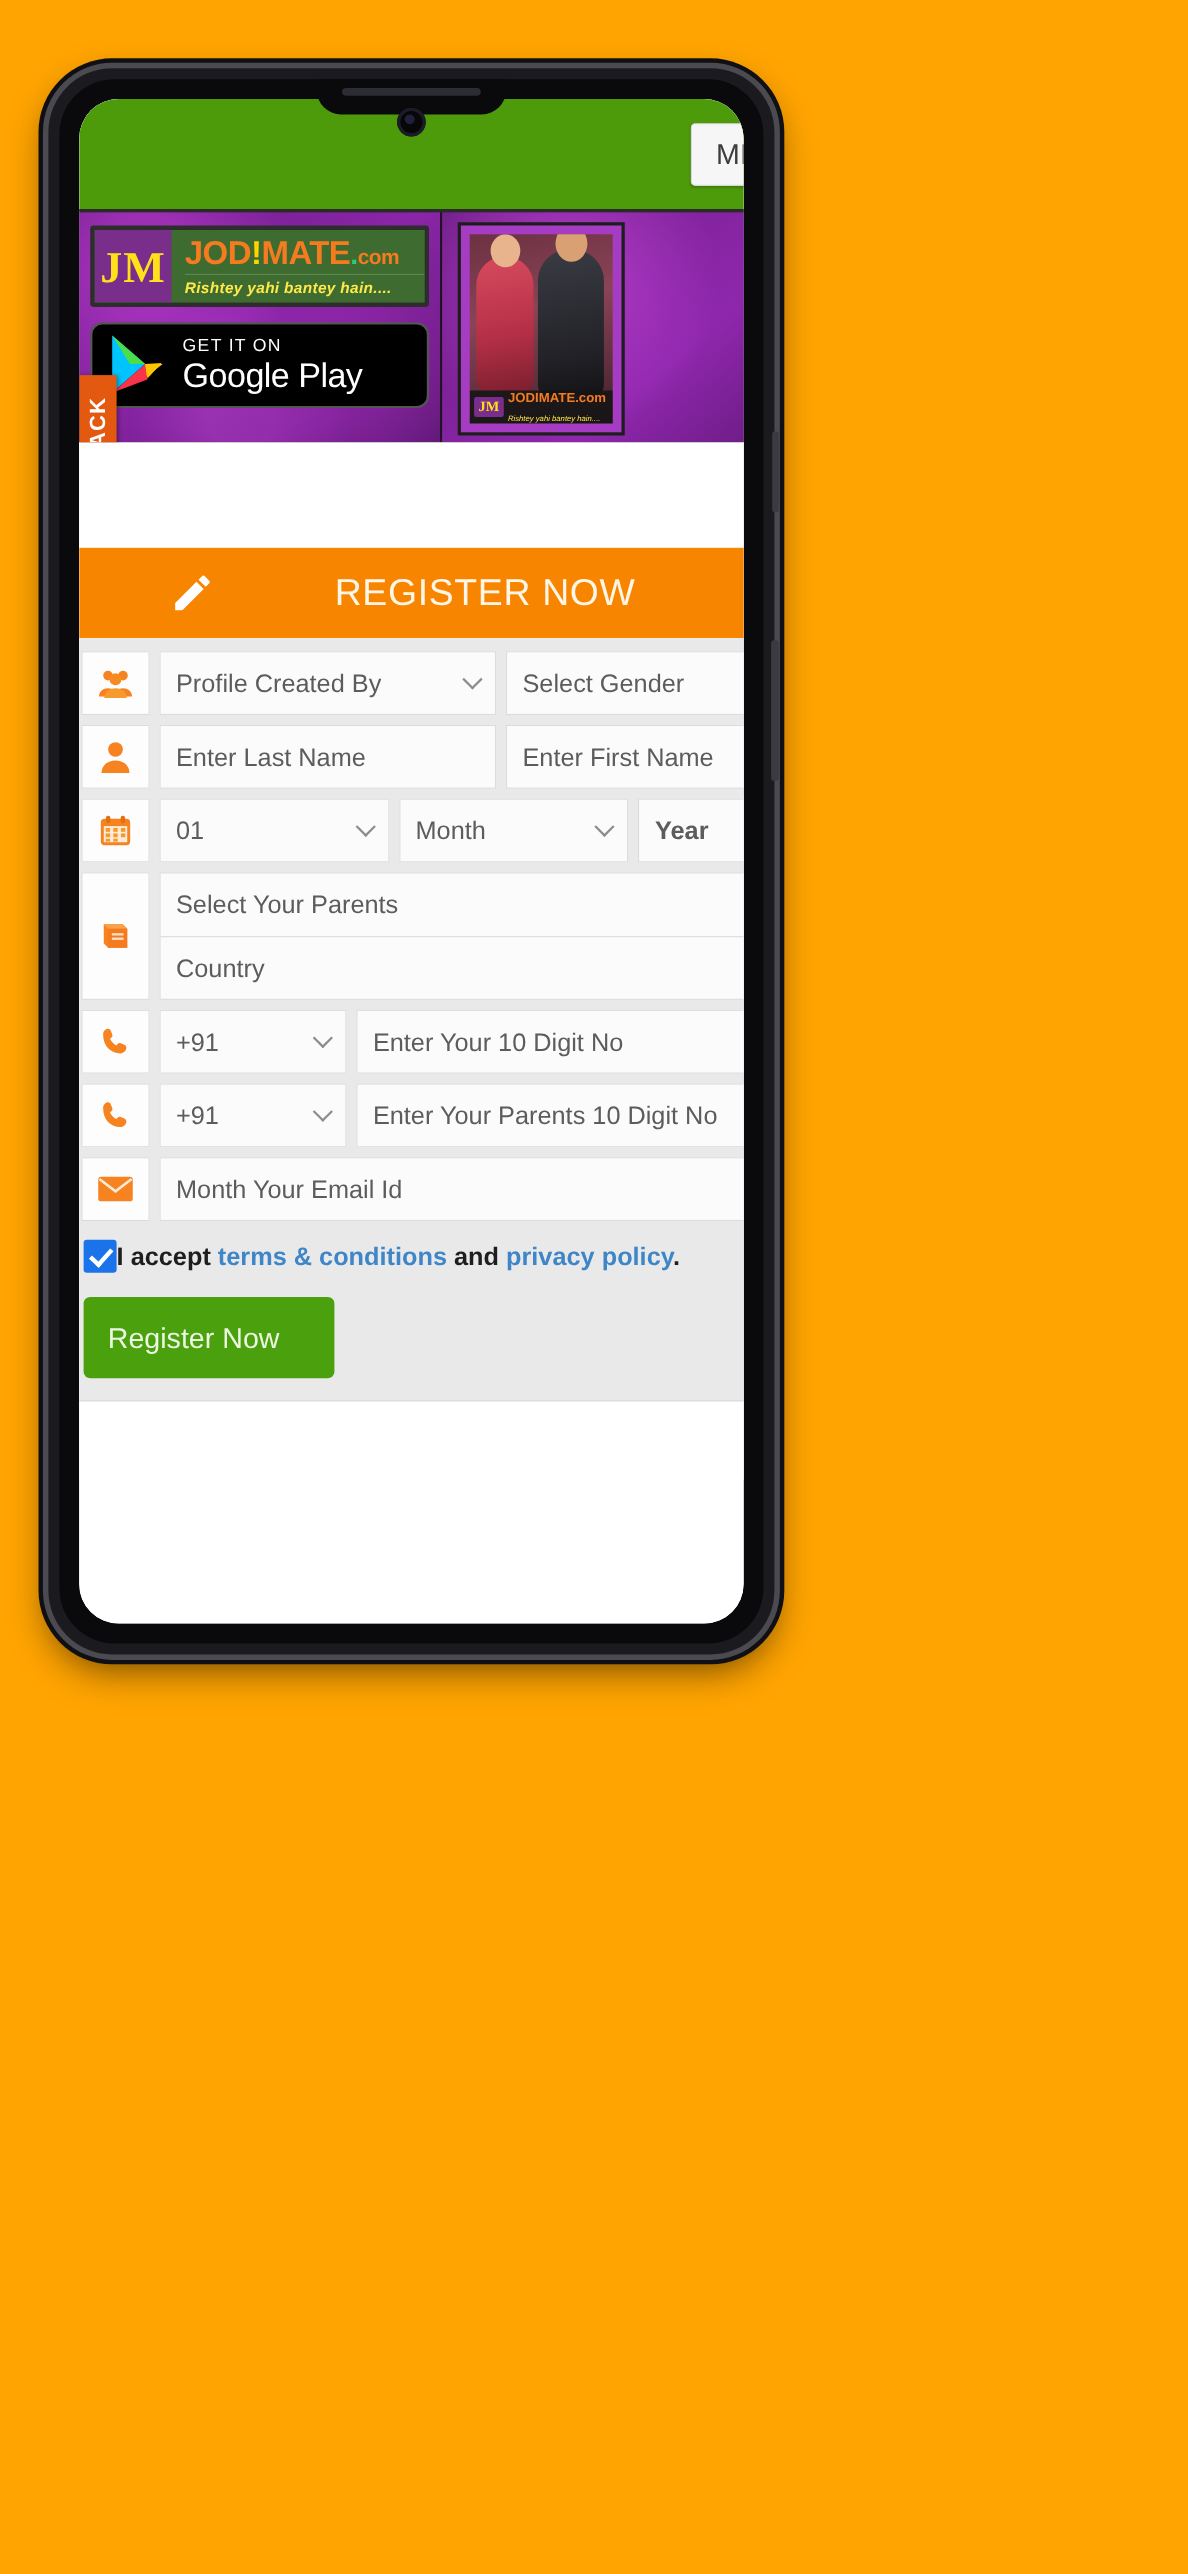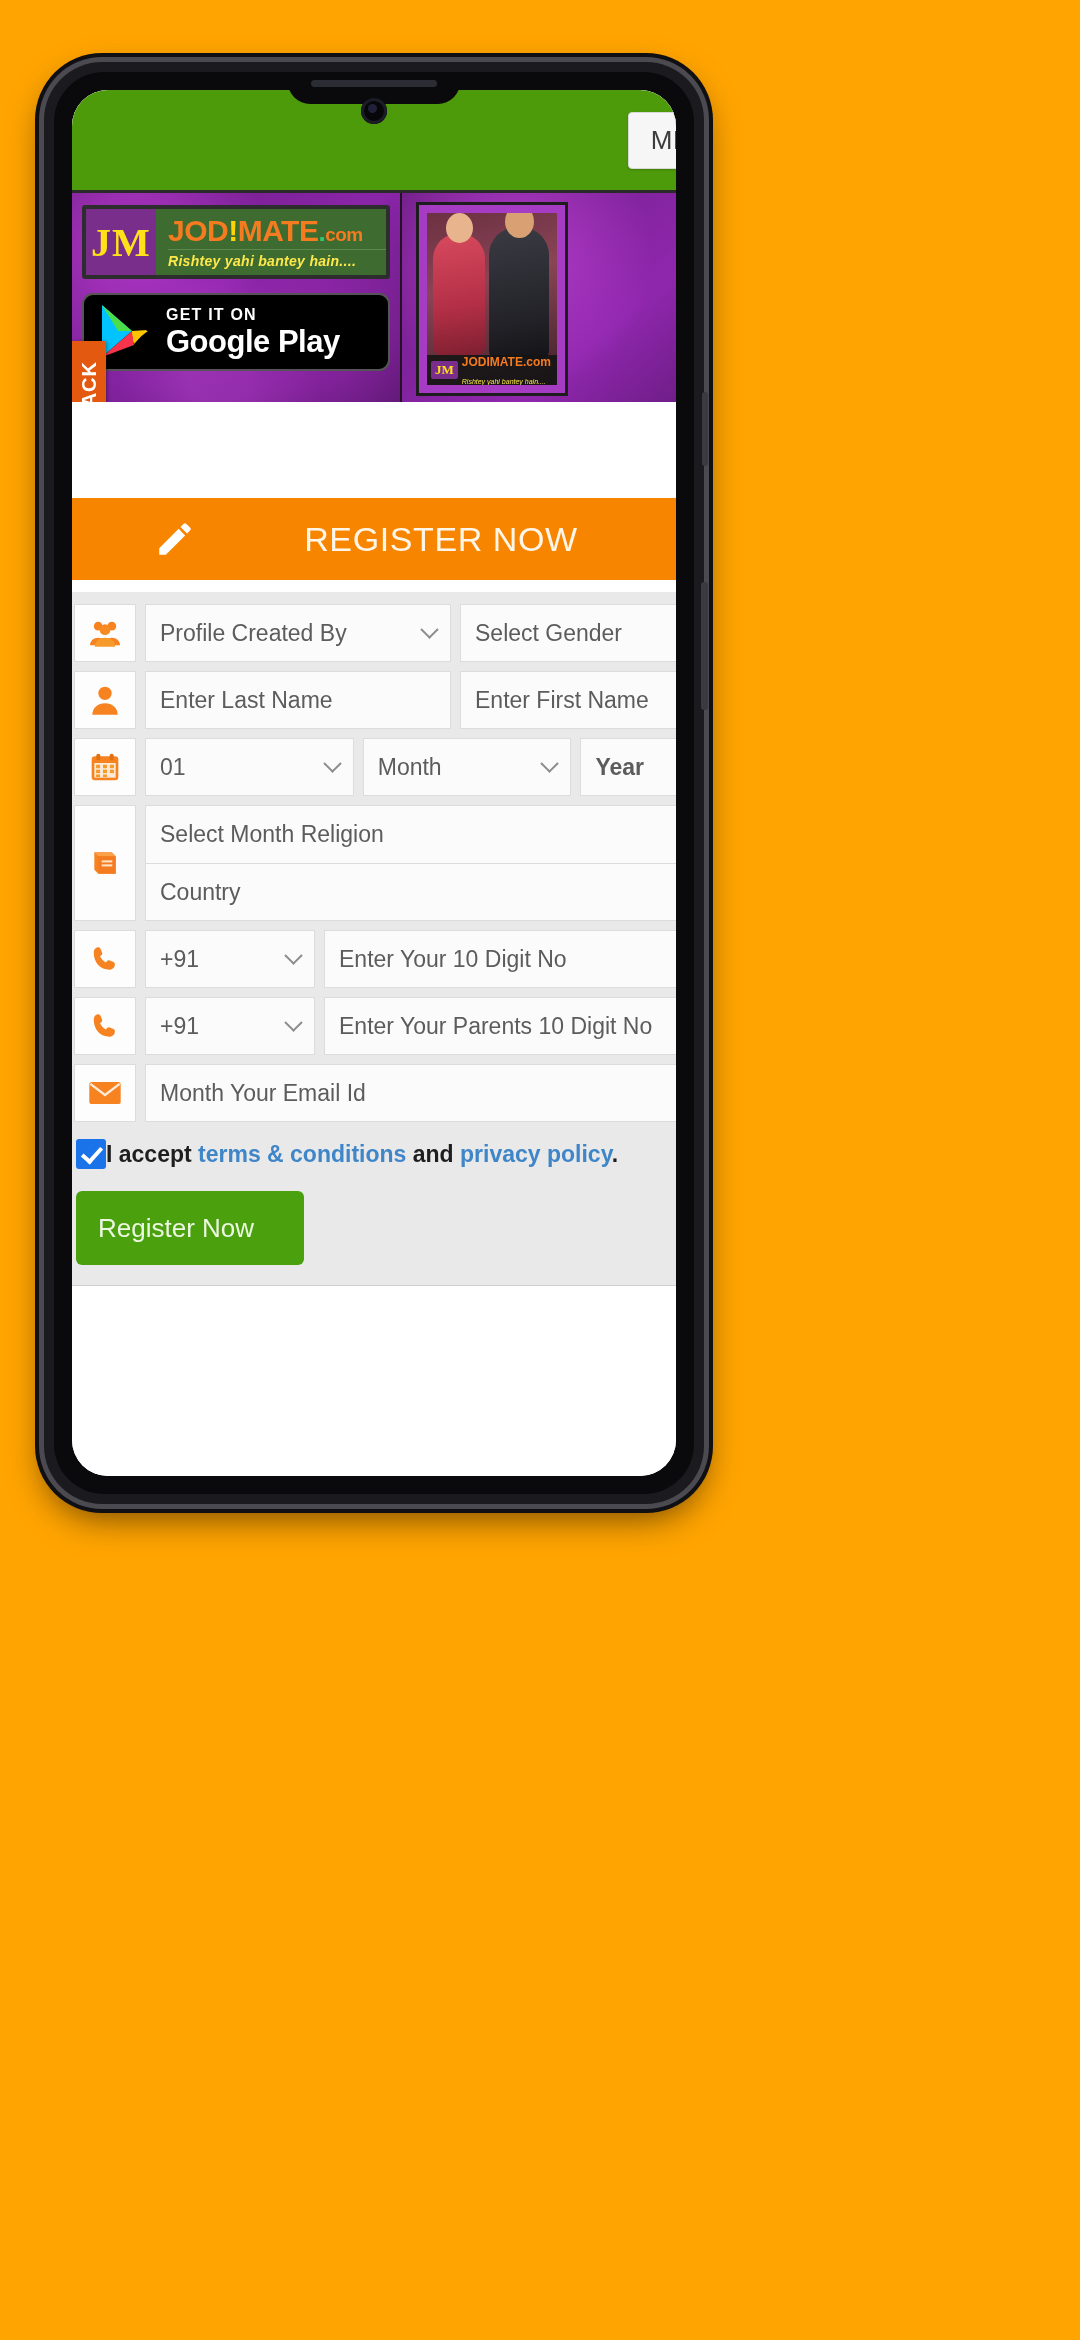--- a/index.html
+++ b/index.html
@@ -187,21 +187,20 @@
   .gplay {
     margin-top: 14px;
     height: 78px;
     background: #000;
     border: 2px solid #555;
     border-radius: 11px;
     display: flex;
     align-items: center;
     padding: 4px 14px;
     gap: 14px;
-    font-weight: bold;
   }
   .gplay-text { color: #fff; line-height: 1; }
   .gplay-top { font-size: 16px; letter-spacing: 1.2px; }
   .gplay-bottom { font-size: 31px; letter-spacing: -0.5px; margin-top: 3px; }
 
   .banner-right {
     position: relative;
     flex: 1;
     background:
       radial-gradient(circle at 30% 30%, rgba(200,70,220,.5) 0 16%, transparent 48%),
@@ -301,21 +300,21 @@
   .reg-title {
     width: 100%;
     text-align: center;
     color: #fff6e8;
     font-size: 34px;
     letter-spacing: .6px;
     padding-left: 42px;
   }
 
   
-  .form-area { background: #e9e9e9; padding: 12px 0 16px 0; margin-top: 12px; }
+  .form-area { background: #e9e9e9; padding: 12px 0 16px 0; }
   .f-row {
     display: flex;
     gap: 9px;
     padding: 0 2px 9px 2px;
     align-items: stretch;
   }
   .icon-cell {
     width: 62px;
     background: #fdfdfd;
     border: 1px solid #dcdcdc;
@@ -553,21 +552,21 @@
               <svg width="32" height="32" viewBox="0 0 24 24">
                 <path d="M4 4h13l3 3v13H7l-3-3V4z" fill="#F68220"></path>
                 <path d="M4 4h13l3 3H7L4 4z" fill="#FBA14A"></path>
                 <path d="M7 7h13v13l-13-0V7z" fill="#F47B20"></path>
                 <rect x="9.5" y="10" width="8" height="1.6" fill="#FFE0C0"></rect>
                 <rect x="9.5" y="13" width="8" height="1.6" fill="#FFE0C0"></rect>
               </svg>
             </div>
             <div class="stack-cell">
               <div class="field sel">
-                <span>Select Month Religion</span>
+                <span>Select Your Parents</span>
                 <i class="chev"></i>
               </div>
               <div class="field sel">
                 <span>Country</span>
                 <i class="chev"></i>
               </div>
             </div>
           </div>
 
           <div class="f-row">

